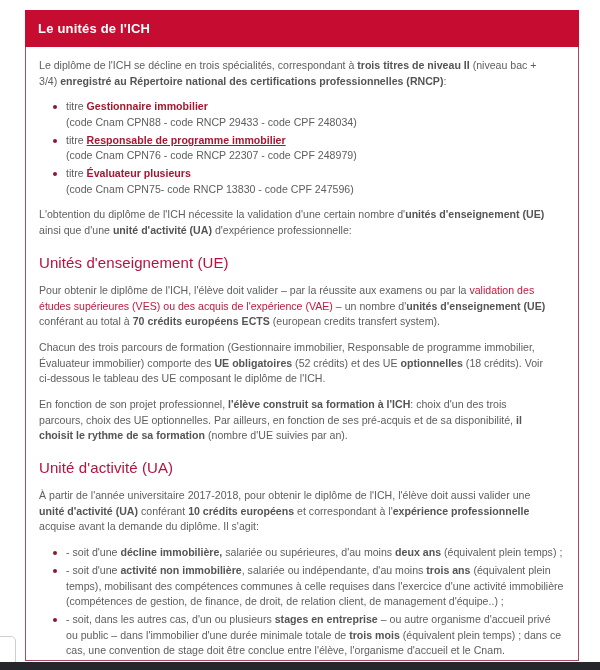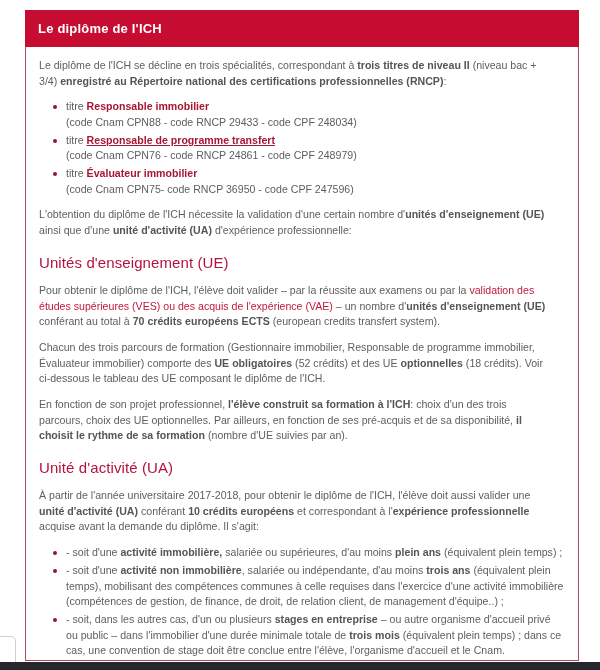--- a/index.html
+++ b/index.html
@@ -37,47 +37,47 @@
     background:#ffffff; border:1px solid #cfcfcf; border-radius:5px; }
 </style>
 </head>
 <body>
 
 <div class="page" data-interactable="false">
 
   <div class="panel" data-interactable="false">
 
     <div class="panel-header" data-interactable="false">
-      <span class="panel-title" data-interactable="false">Le diplôme de l'ICH</span>
+      <span class="panel-title" data-interactable="false">Le unités de l'ICH</span>
     </div>
 
     <div class="panel-body" data-interactable="false">
 
       <p class="para" data-interactable="false"><span data-interactable="false">Le diplôme de l'ICH se décline en trois spécialités, correspondant à </span><span class="b" data-interactable="false">trois titres de niveau II</span><span data-interactable="false"> (niveau bac + 3/4) </span><span class="b" data-interactable="false">enregistré au Répertoire national des certifications professionnelles (RNCP)</span><span data-interactable="false">:</span></p>
 
       <ul class="blist" data-interactable="false">
-        <li data-interactable="false"><span data-interactable="false">titre </span><span class="rb" data-interactable="true">Responsable immobilier</span><br><span class="i" data-interactable="false">(code Cnam CPN88 - code RNCP 29433 - code CPF 248034)</span></li>
-        <li data-interactable="false"><span data-interactable="false">titre </span><span class="rb u" data-interactable="true">Responsable de programme transfert</span><br><span class="i" data-interactable="false">(code Cnam CPN76 - code RNCP 24861 - code CPF 248979)</span></li>
-        <li data-interactable="false"><span data-interactable="false">titre </span><span class="rb" data-interactable="true">Évaluateur immobilier</span><br><span class="i" data-interactable="false">(code Cnam CPN75-  code RNCP 36950 - code CPF 247596)</span></li>
+        <li data-interactable="false"><span data-interactable="false">titre </span><span class="rb" data-interactable="true">Gestionnaire immobilier</span><br><span class="i" data-interactable="false">(code Cnam CPN88 - code RNCP 29433 - code CPF 248034)</span></li>
+        <li data-interactable="false"><span data-interactable="false">titre </span><span class="rb u" data-interactable="true">Responsable de programme immobilier</span><br><span class="i" data-interactable="false">(code Cnam CPN76 - code RNCP 22307 - code CPF 248979)</span></li>
+        <li data-interactable="false"><span data-interactable="false">titre </span><span class="rb" data-interactable="true">Évaluateur plusieurs</span><br><span class="i" data-interactable="false">(code Cnam CPN75-  code RNCP 13830 - code CPF 247596)</span></li>
       </ul>
 
       <p class="para" data-interactable="false"><span data-interactable="false">L'obtention du diplôme de l'ICH nécessite la validation d'une certain nombre d'</span><span class="b" data-interactable="false">unités d'enseignement (UE)</span><span data-interactable="false"> ainsi que d'une </span><span class="b" data-interactable="false">unité d'activité (UA)</span><span data-interactable="false"> d'expérience professionnelle:</span></p>
 
       <h2 class="sec" data-interactable="false">Unités d'enseignement (UE)</h2>
 
       <p class="para" data-interactable="false"><span data-interactable="false">Pour obtenir le diplôme de l'ICH, l'élève doit valider – par la réussite aux examens ou par la </span><span class="red" data-interactable="true">validation des études supérieures (VES) ou des acquis de l'expérience (VAE)</span><span data-interactable="false"> – un nombre d'</span><span class="b" data-interactable="false">unités d'enseignement (UE)</span><span data-interactable="false"> conférant au total à </span><span class="b" data-interactable="false">70 crédits européens ECTS</span><span data-interactable="false"> </span><span class="i" data-interactable="false">(european credits transfert system)</span><span data-interactable="false">.</span></p>
       <p class="para" data-interactable="false"><span data-interactable="false">Chacun des trois parcours de formation (</span><span class="i" data-interactable="false">Gestionnaire immobilier, Responsable de programme immobilier, Évaluateur immobilier</span><span data-interactable="false">) comporte des </span><span class="b" data-interactable="false">UE  obligatoires</span><span data-interactable="false"> (52 crédits) et des UE </span><span class="b" data-interactable="false">optionnelles</span><span data-interactable="false"> (18 crédits). </span><span class="i" data-interactable="false">Voir ci-dessous le tableau des UE composant le diplôme de l'ICH.</span></p>
       <p class="para" data-interactable="false"><span data-interactable="false">En fonction de son projet professionnel, </span><span class="b" data-interactable="false">l'élève construit sa formation à l'ICH</span><span data-interactable="false">: choix d'un des trois parcours, choix des UE optionnelles. Par ailleurs, en fonction de ses pré-acquis et de sa disponibilité, </span><span class="b" data-interactable="false">il choisit le rythme de sa formation</span><span data-interactable="false"> (nombre d'UE suivies par an).</span></p>
 
       <h2 class="sec" data-interactable="false">Unité d'activité (UA)</h2>
 
       <p class="para" data-interactable="false"><span data-interactable="false">À partir de l'année universitaire 2017-2018, pour obtenir le diplôme de l'ICH, l'élève doit aussi valider une </span><span class="b" data-interactable="false">unité d'activité (UA)</span><span data-interactable="false"> conférant </span><span class="b" data-interactable="false">10 crédits européens</span><span data-interactable="false"> et correspondant à l'</span><span class="b" data-interactable="false">expérience professionnelle</span><span data-interactable="false"> acquise avant la demande du diplôme. Il s'agit:</span></p>
 
       <ul class="blist" data-interactable="false">
-        <li data-interactable="false"><span data-interactable="false">- soit d'une </span><span class="b" data-interactable="false">activité immobilière,</span><span data-interactable="false"> salariée ou supérieures, d'au moins </span><span class="b" data-interactable="false">plein ans</span><span data-interactable="false"> (équivalent plein temps) ;</span></li>
+        <li data-interactable="false"><span data-interactable="false">- soit d'une </span><span class="b" data-interactable="false">décline immobilière,</span><span data-interactable="false"> salariée ou supérieures, d'au moins </span><span class="b" data-interactable="false">deux ans</span><span data-interactable="false"> (équivalent plein temps) ;</span></li>
         <li data-interactable="false"><span data-interactable="false">- soit d'une </span><span class="b" data-interactable="false">activité non immobilière</span><span data-interactable="false">, salariée ou indépendante, d'au moins </span><span class="b" data-interactable="false">trois ans</span><span data-interactable="false"> (équivalent plein temps), mobilisant des compétences communes à celle requises dans l'exercice d'une activité immobilière (compétences de gestion, de finance, de droit, de relation client, de management d'équipe..) ;</span></li>
         <li data-interactable="false"><span data-interactable="false">- soit, dans les autres cas, d'un ou plusieurs </span><span class="b" data-interactable="false">stages en entreprise</span><span data-interactable="false"> – ou autre organisme d'accueil privé ou public – dans l'immobilier d'une durée minimale totale de </span><span class="b" data-interactable="false">trois mois</span><span data-interactable="false"> (équivalent plein temps) ; dans ce cas, une convention de stage doit être conclue entre l'élève, l'organisme d'accueil et le Cnam.</span></li>
       </ul>
 
     </div>
   </div>
 
   <div class="corner-widget" data-interactable="false"></div>
   <div class="bottom-bar" data-interactable="false"></div>
 

